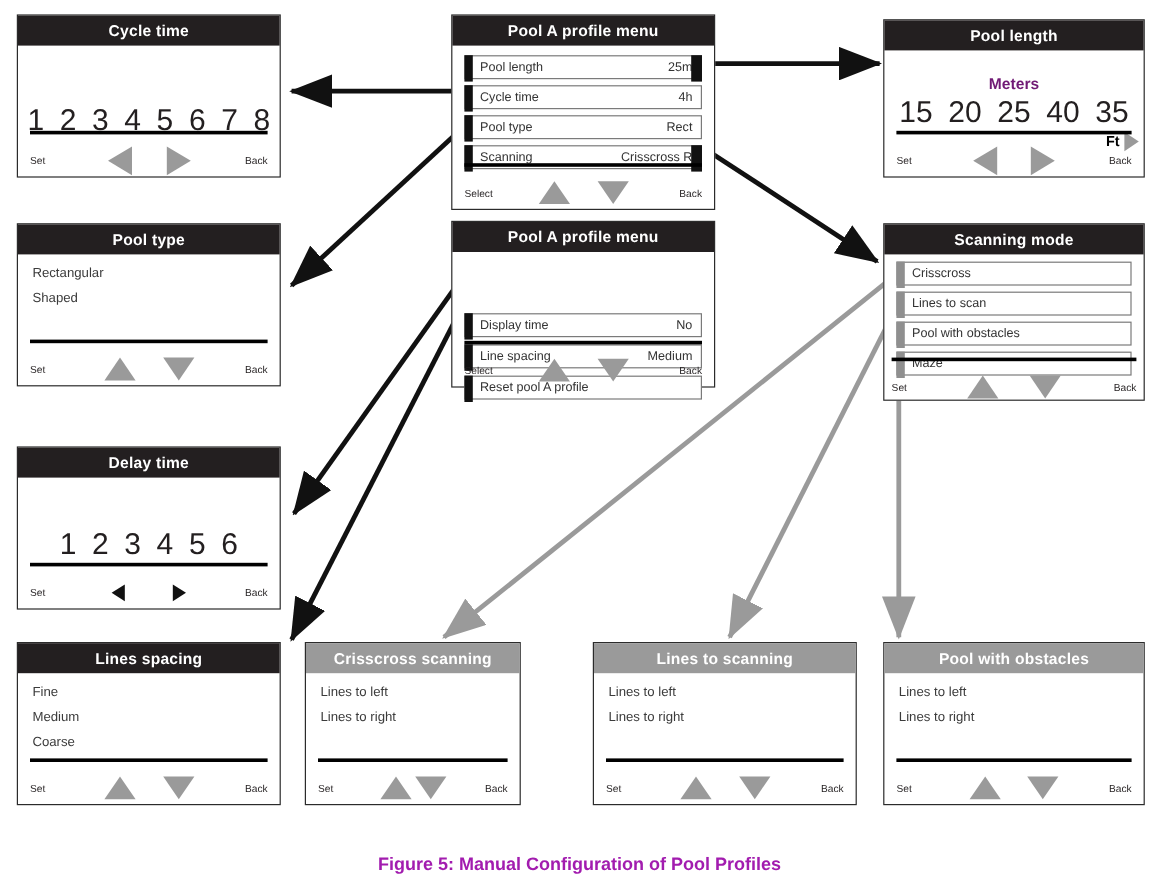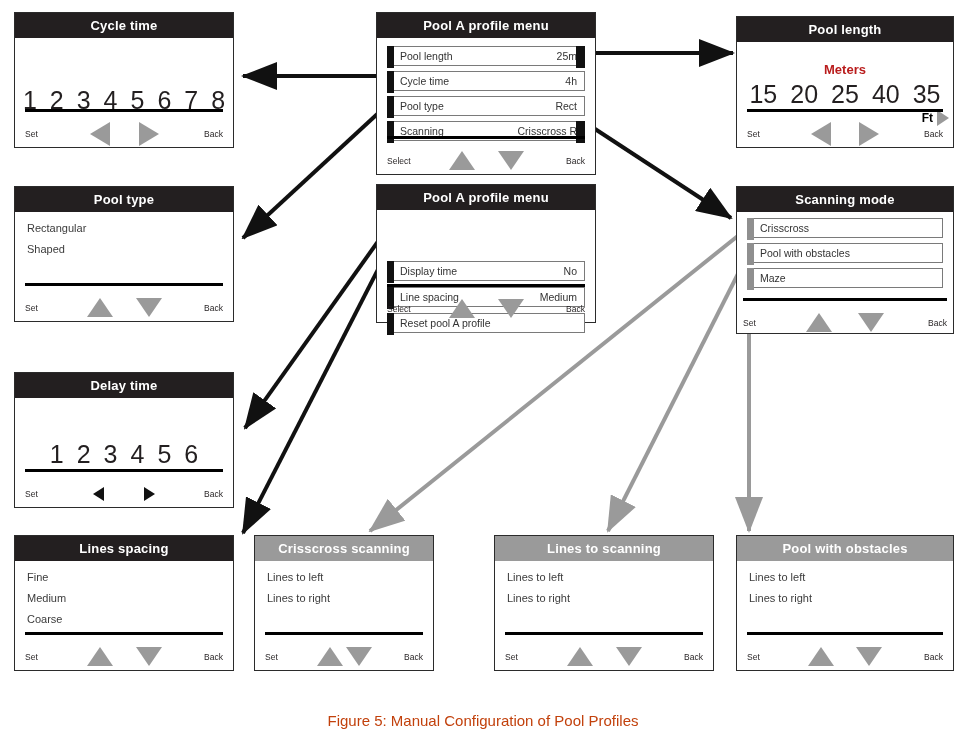--- a/index.html
+++ b/index.html
@@ -123,21 +123,21 @@
     color: #231f20;
     font-family: "Liberation Sans", sans-serif;
   }
 
   .centered-label {
     position: absolute;
     left: 0; right: 0;
     text-align: center;
     font-size: 13px;
     font-weight: bold;
-    color: #b91c1c;
+    color: #701a75;
   }
 
   .unit-toggle {
     position: absolute;
     right: 4px;
     display: flex;
     align-items: center;
     gap: 4px;
     font-size: 12px;
     font-weight: bold;
@@ -191,22 +191,22 @@
     background: #111;
   }
   .menurow .val { color: #333; }
 
   
   .caption {
     position: absolute;
     left: 0; right: 0;
     text-align: center;
     font-size: 15px;
-    font-weight: normal;
-    color: #c2410c;
+    font-weight: bold;
+    color: #a21caf;
   }
 
   svg.arrows {
     position: absolute;
     left: 0; top: 0;
     width: 966px; height: 735px;
     pointer-events: none;
   }
 </style>
 </head>
@@ -384,20 +384,25 @@
     <div class="titlebar">Scanning mode</div>
     <div class="body">
       <div class="menulist" style="gap:5px; top:6px;">
         <div class="menurow gray">
           <span class="mk"></span>
           <span>Crisscross</span>
           <span class="val"></span>
         </div>
         <div class="menurow gray">
           <span class="mk"></span>
+          <span>Lines to scan</span>
+          <span class="val"></span>
+        </div>
+        <div class="menurow gray">
+          <span class="mk"></span>
           <span>Pool with obstacles</span>
           <span class="val"></span>
         </div>
         <div class="menurow gray">
           <span class="mk"></span>
           <span>Maze</span>
           <span class="val"></span>
         </div>
       </div>
       <div class="footer" style="bottom:3px; left:6px; right:6px;">

